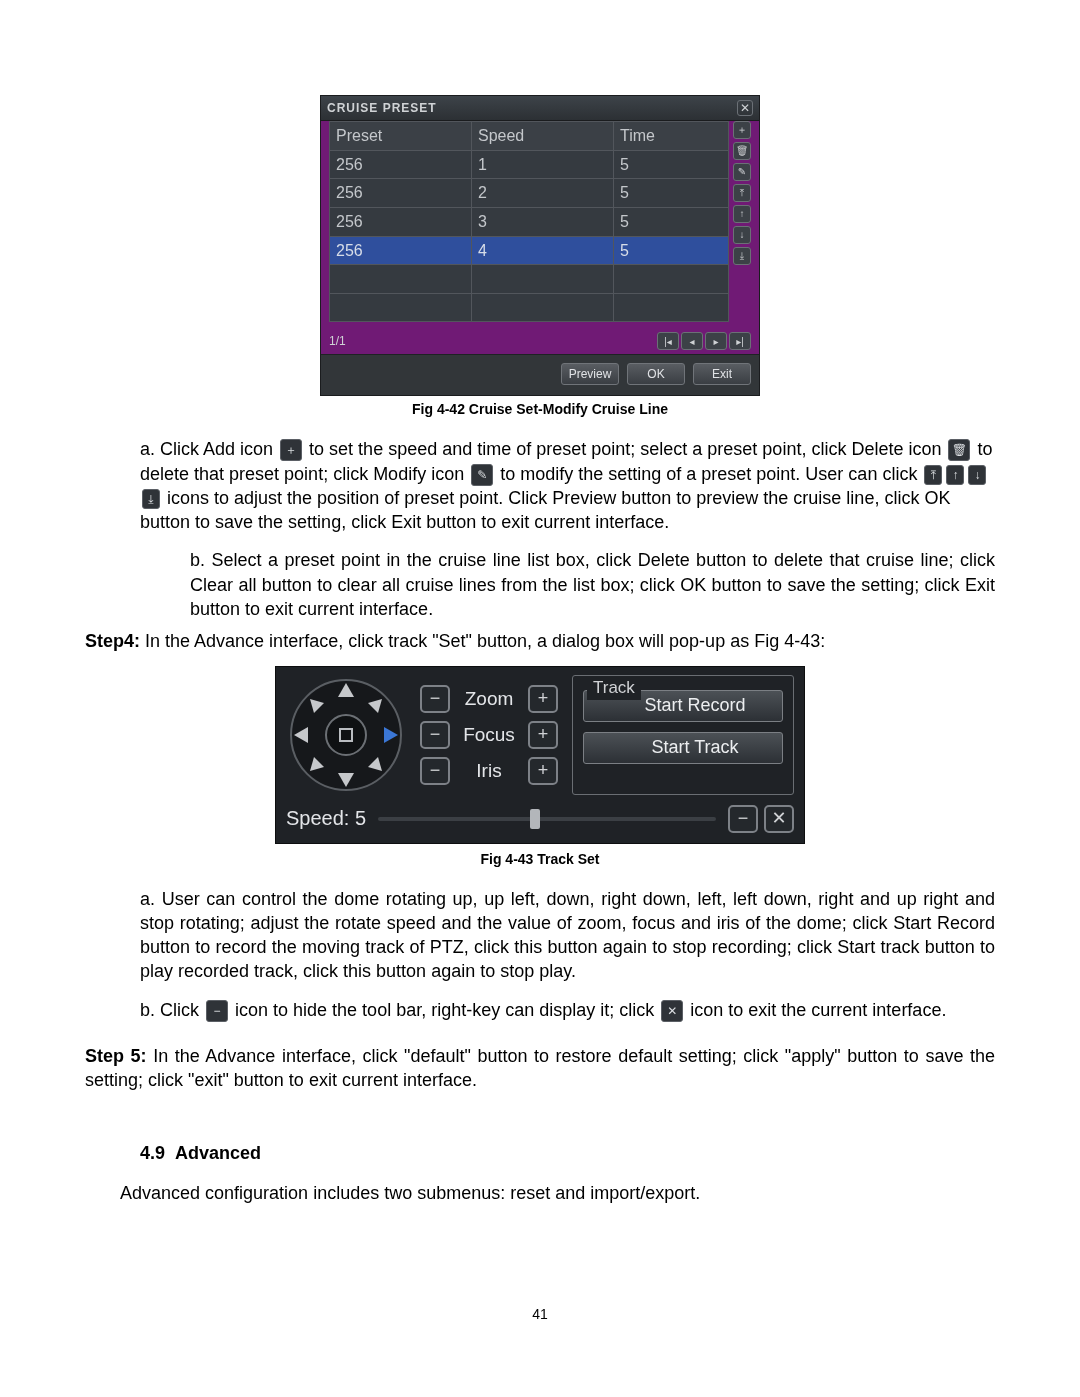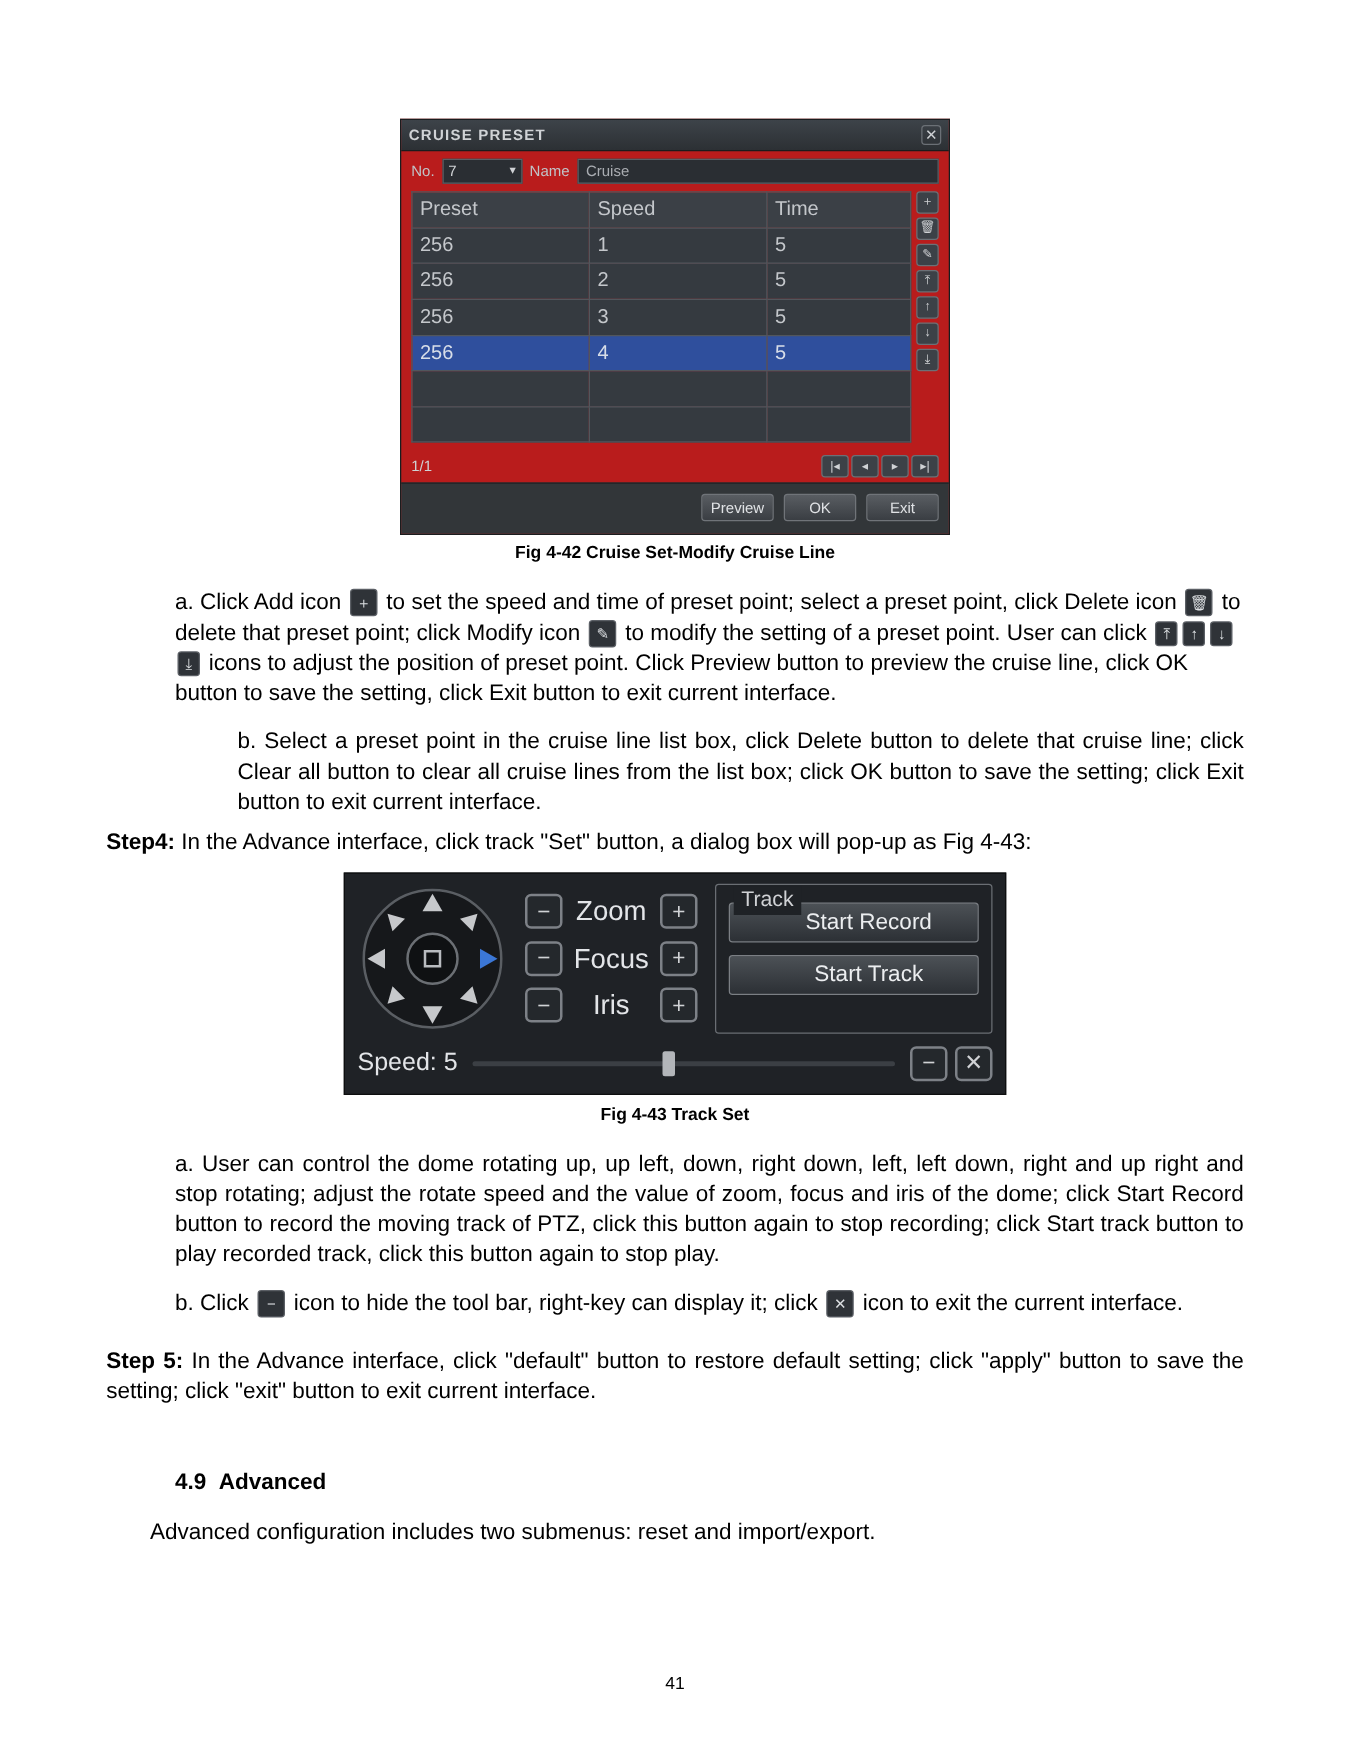--- a/index.html
+++ b/index.html
@@ -14,21 +14,21 @@
       margin: 0 auto;
       padding: 40px 50px;
       font-size: 18px;
       line-height: 1.35;
       color: #000;
     }
     
     .cruise-dialog {
       width: 440px;
       margin: 55px auto 0;
-      background: #b91c1c;
+      background: #701a75;
       border: 1px solid #1a1c1e;
       font-size: 12px;
       color: #cfd2d5;
     }
     .cd-title {
       display: flex;
       align-items: center;
       justify-content: space-between;
       padding: 4px 6px;
       background: linear-gradient(#3d4349, #2c3034);
@@ -233,21 +233,21 @@
       justify-content: center;
     }
     .tp-mrow {
       display: flex;
       align-items: center;
       gap: 8px;
     }
     .tp-mlabel {
       width: 62px;
       text-align: center;
-      font-size: 22px;
+      font-size: 19px;
       color: #e3e5e8;
     }
     .tp-small {
       width: 30px;
       height: 28px;
       border: 2px solid #7d8187;
       border-radius: 5px;
       display: flex;
       align-items: center;
       justify-content: center;
@@ -352,31 +352,20 @@
     }
     .justify { text-align: justify; }
   </style>
 </head>
 <body>
 
 <div class="cruise-dialog">
   <div class="cd-title">
     <span>CRUISE PRESET</span>
     <div class="cd-x">✕</div>
-  </div>
-  <div class="cd-row-fields">
-    <span class="lbl">No.</span>
-    <div class="cd-num">
-      <span>7</span>
-      <span class="caret">▾</span>
-    </div>
-    <span class="lbl">Name</span>
-    <div class="cd-name">
-      <span>Cruise</span>
-    </div>
   </div>
   <div class="cd-table-wrap">
     <table class="cd-table">
       <thead>
         <tr>
           <th>Preset</th>
           <th>Speed</th>
           <th>Time</th>
         </tr>
       </thead>

